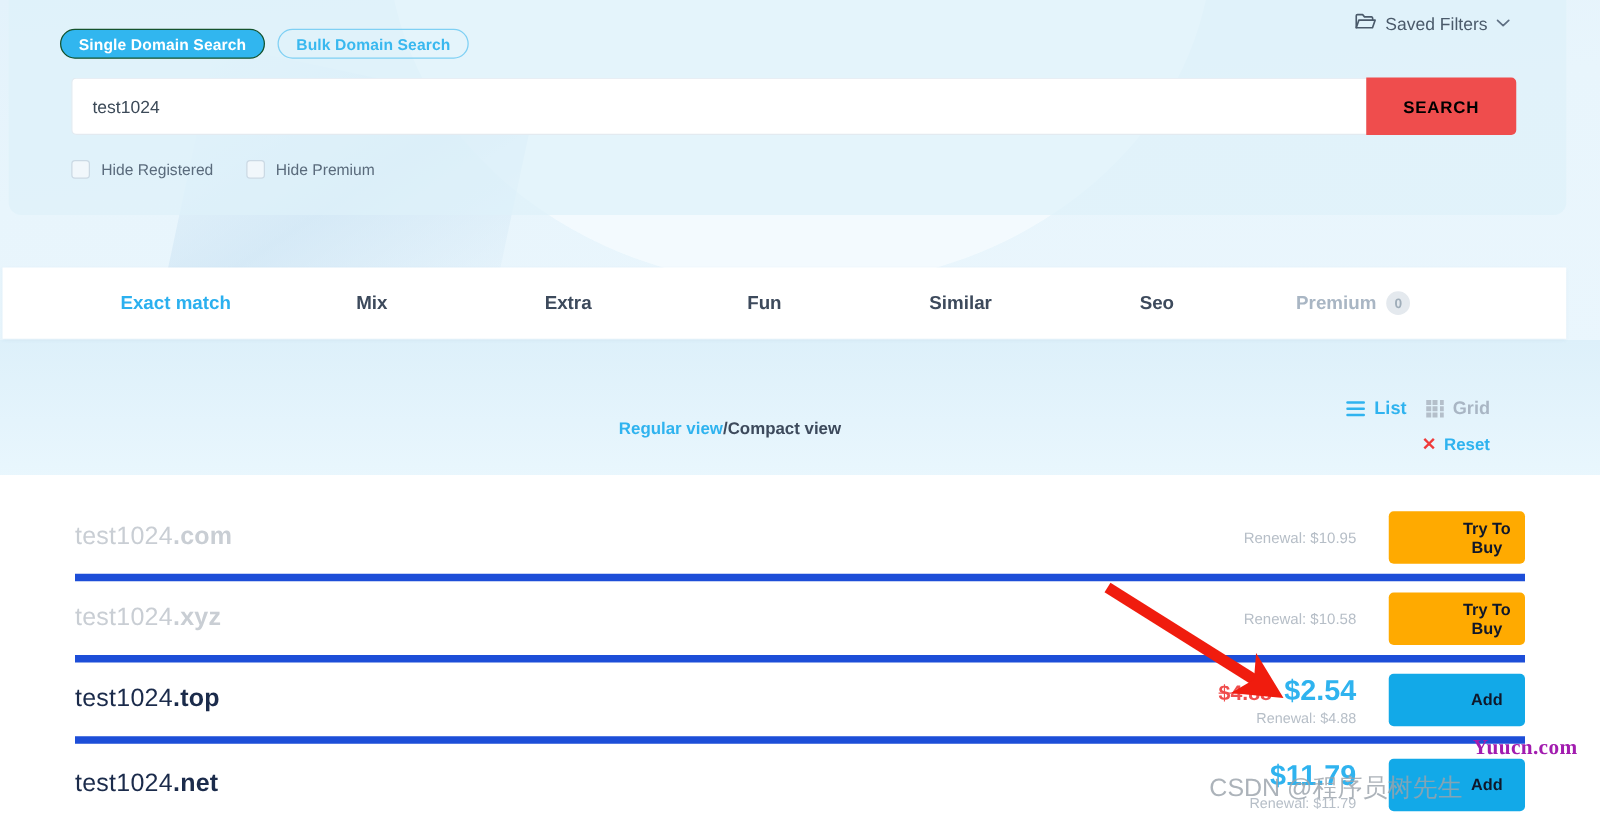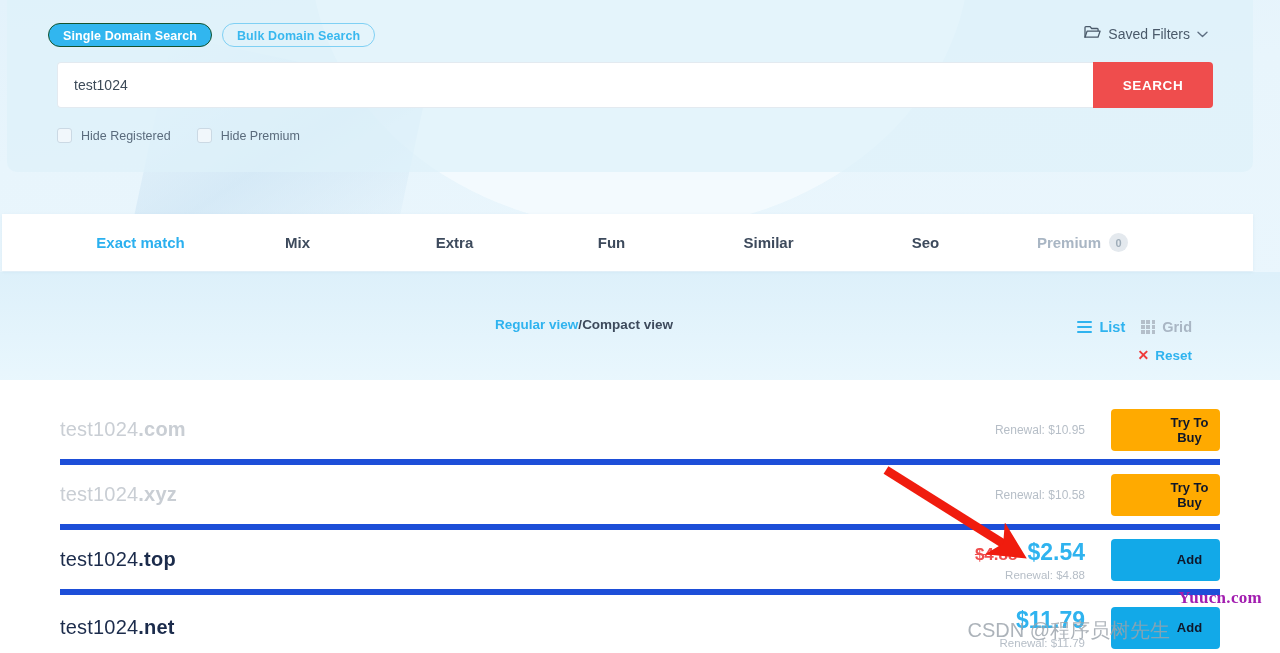--- a/index.html
+++ b/index.html
@@ -57,41 +57,41 @@
   .mode-tabs { position: absolute; left: 41px; top: 23px; display: flex; gap: 10px; }
   .pill {
     height: 24px; padding: 0 14px; border-radius: 13px;
     font-size: 12.5px; font-weight: bold; line-height: 24px;
     white-space: nowrap; cursor: pointer; letter-spacing: .1px;
   }
   .pill.active { background: #31b6ef; color: #ffffff; border: 1px solid #14532d; }
   .pill.ghost  { background: transparent; color: #39b8ef; border: 1px solid #7fd0f4; }
 
   .saved-filters {
-    position: absolute; right: 45px; top: 25px;
+    position: absolute; right: 45px; top: 10px;
     display: flex; align-items: center; gap: 7px;
     font-size: 14px; color: #4a5a6a; cursor: pointer; justify-content: flex-end;
   }
   .saved-filters .chev { font-size: 11px; color: #5f7083; }
 
   .search-row { position: absolute; left: 50px; top: 62px; display: flex; }
   .search-input {
     width: 1036px; height: 46px;
     background: #ffffff;
     border: 1px solid #e3eaf0;
     border-right: none;
     border-radius: 4px 0 0 4px;
     padding: 0 16px;
     font-size: 14px; color: #3c4a58;
     font-family: "Liberation Sans", sans-serif;
     outline: none;
   }
   .search-btn {
     width: 120px; height: 46px;
-    background: #ef4d4d; color: #ffffff;
+    background: #ef4d4d; color: #000000;
     border: none; border-radius: 0 4px 4px 0;
     font-size: 13.5px; font-weight: bold; letter-spacing: .6px;
     cursor: pointer;
     font-family: "Liberation Sans", sans-serif;
   }
 
   .filters-row { position: absolute; left: 50px; top: 128px; display: flex; align-items: center; gap: 26px; }
   .chk-wrap { display: flex; align-items: center; gap: 9px; cursor: pointer; }
   .chk-box {
     width: 15px; height: 15px; border-radius: 3px;
@@ -124,21 +124,21 @@
   .tab.muted { color: #a9b6c4; display: flex; align-items: center; justify-content: center; gap: 8px; }
   .tab-badge {
     display: inline-flex; align-items: center; justify-content: center;
     width: 19px; height: 19px; border-radius: 50%;
     background: #e4e9ee; color: #9fadb9;
     font-size: 11px; font-weight: bold;
   }
 
   
   .viewmode {
-    position: absolute; left: 0; top: 317px; width: 1168px;
+    position: absolute; left: 0; top: 335px; width: 1168px;
     text-align: center; font-size: 13.5px; font-weight: bold;
   }
   .viewmode .reg { color: #2fb3ef; cursor: pointer; }
   .viewmode .sep { color: #3d4a5c; }
   .viewmode .comp { color: #3d4a5c; cursor: pointer; }
 
   .listgrid {
     position: absolute; right: 88px; top: 319px;
     display: flex; align-items: center; gap: 16px;
   }

